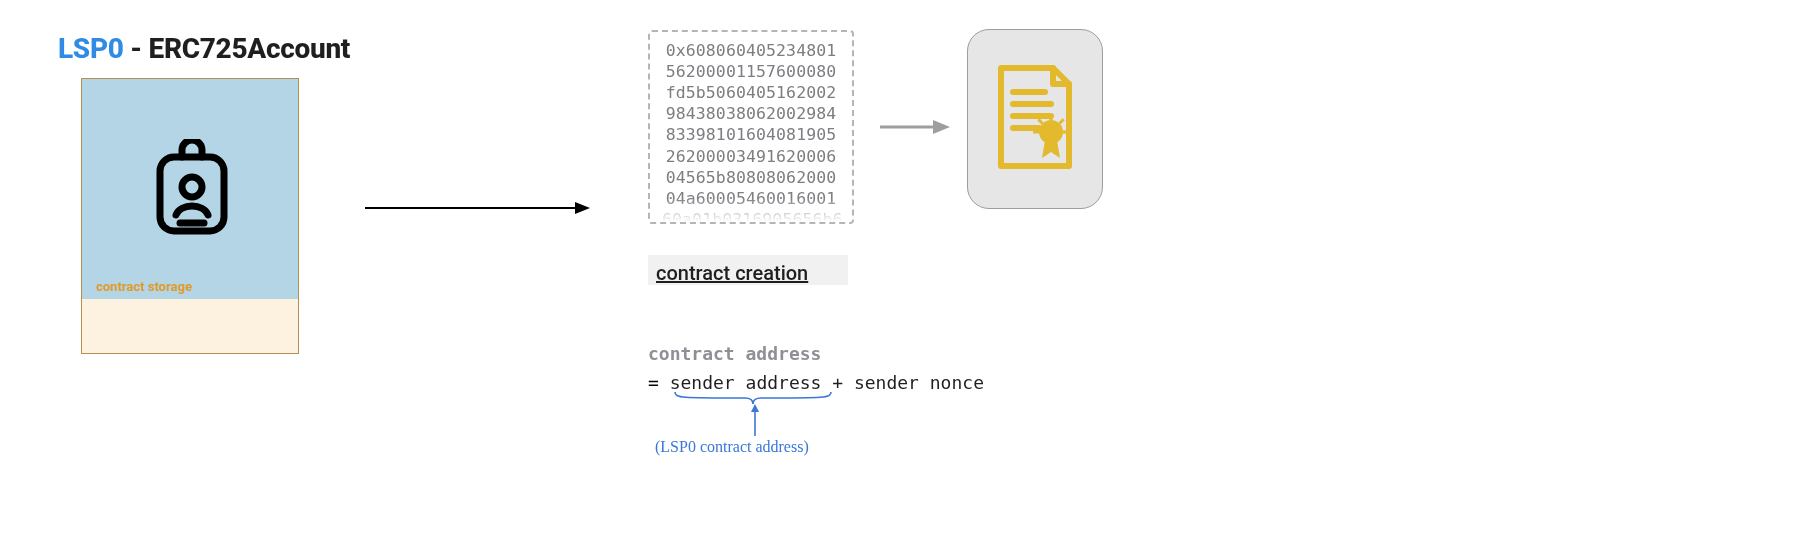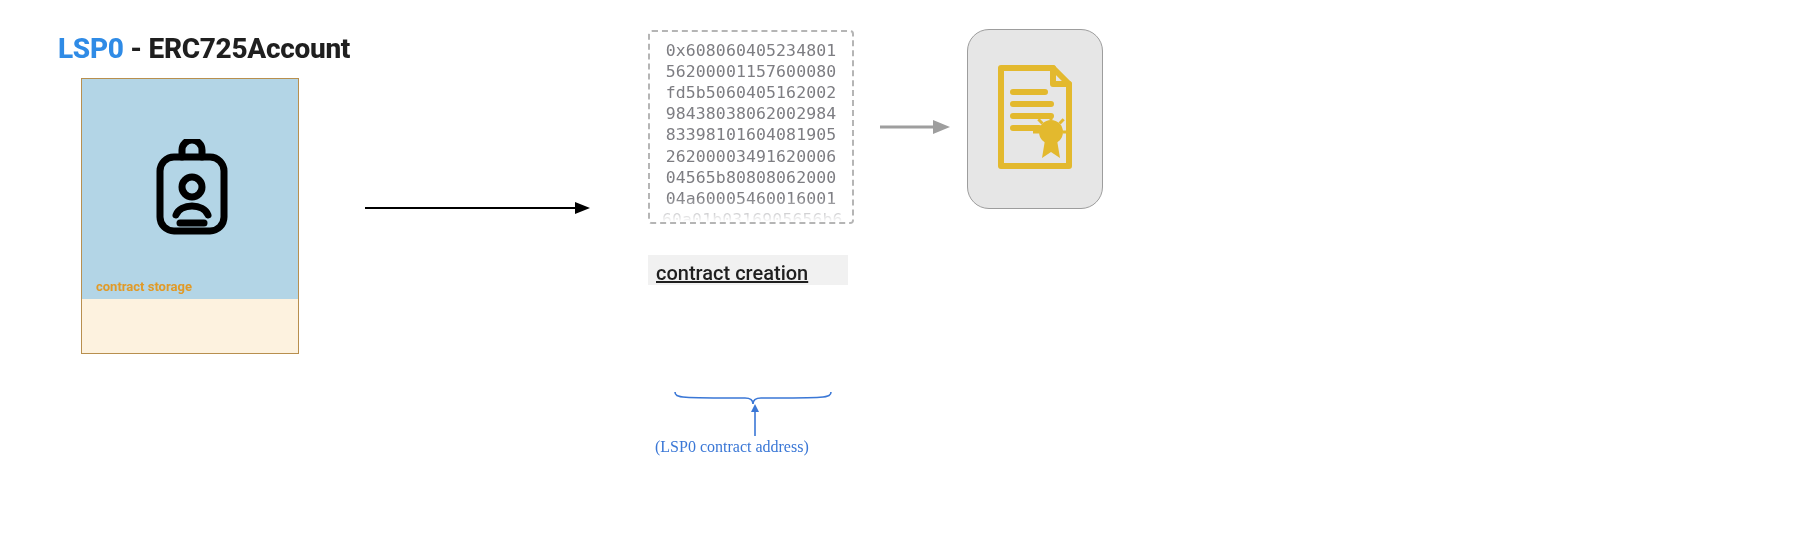--- a/index.html
+++ b/index.html
@@ -246,20 +246,22 @@
           <line x1="-18" y1="0" x2="-12" y2="0"></line>
         </g>
       </g>
     </svg>
   </span>
 </div>
 
 <div class="cc-label">contract creation</div>
 
 <div class="addr-block">
+  <div class="lbl">contract address</div>
+  <div class="row2"><span class="eq">= </span><span>sender address</span><span> + </span><span>sender nonce</span></div>
 </div>
 
 <div class="brace">
   <svg width="160" height="16" viewBox="0 0 160 16">
     <path d="M2 2 C2 8 8 8 72 8 C78 8 80 10 80 14 C80 10 82 8 88 8 C152 8 158 8 158 2" fill="none" stroke="#3a77d6" stroke-width="1.6"></path>
   </svg>
 </div>
 
 <div class="arrow-up">
   <svg width="10" height="32" viewBox="0 0 10 32">

